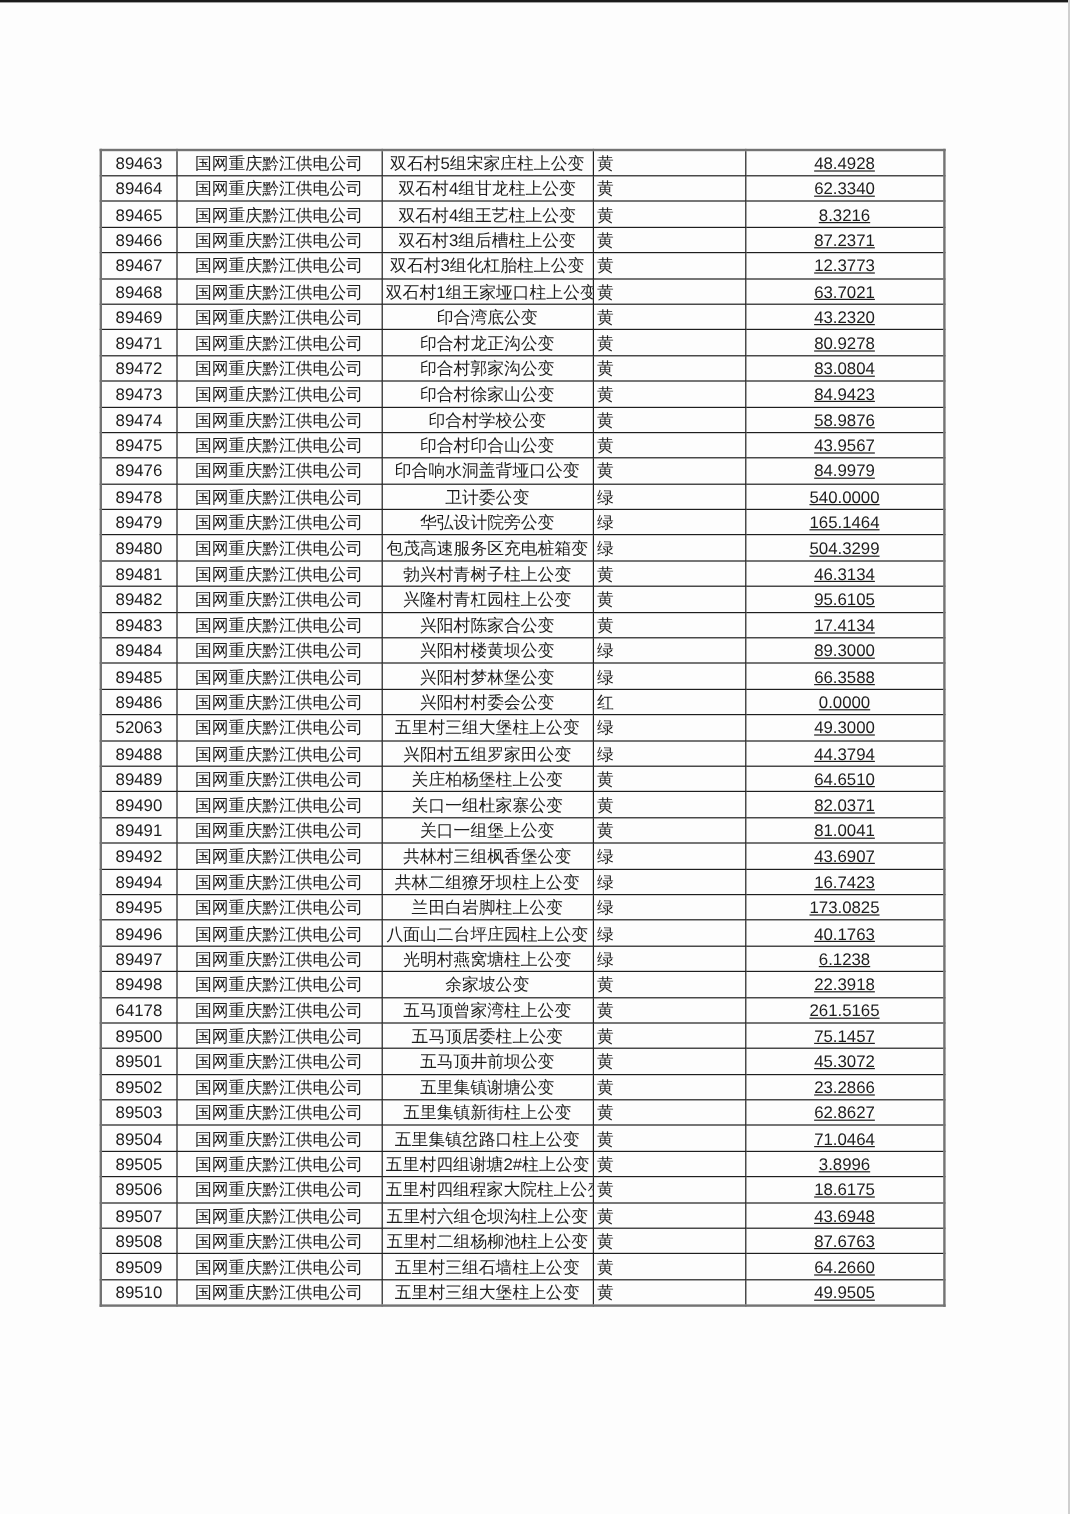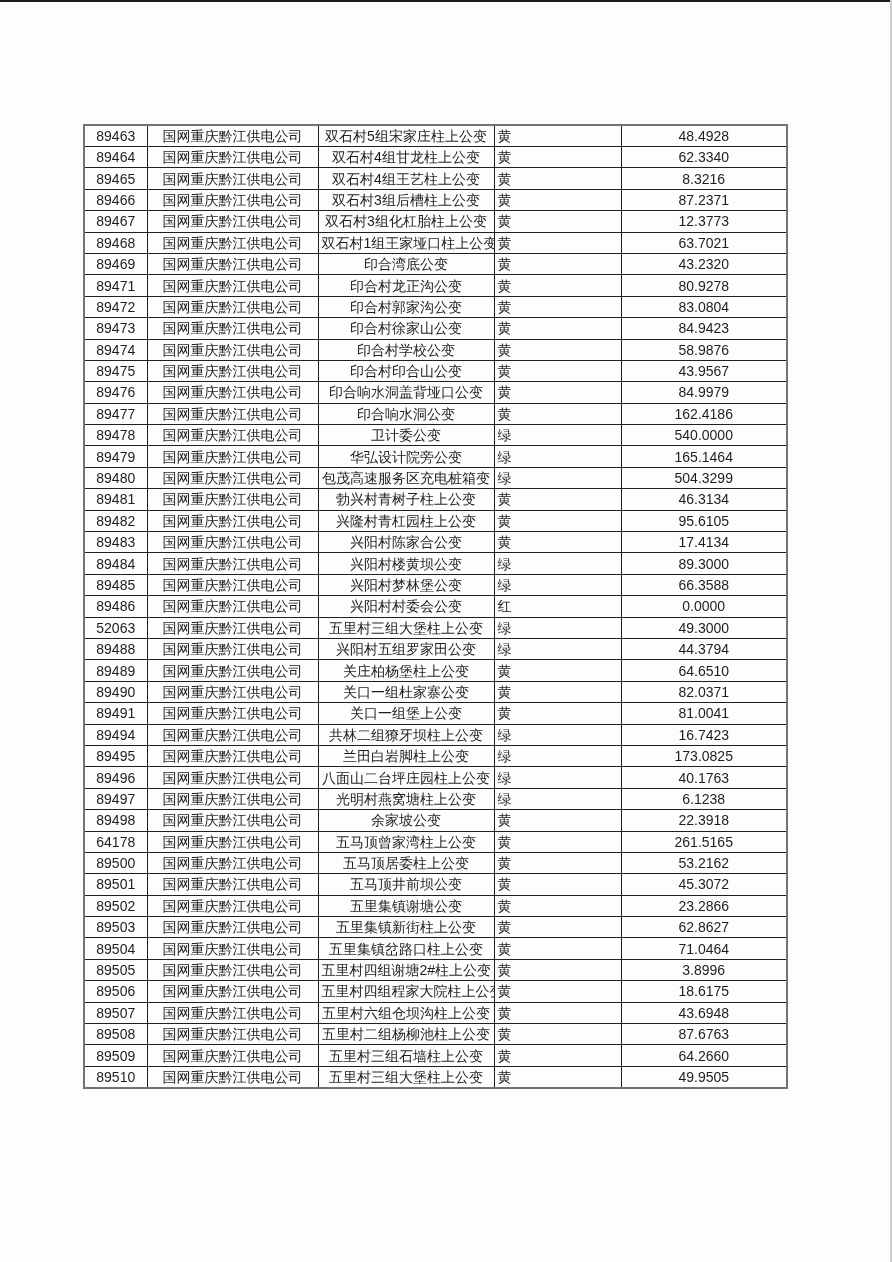--- a/index.html
+++ b/index.html
@@ -44,21 +44,21 @@
     color: #1d1d1d;
     white-space: nowrap;
     overflow: hidden;
     padding: 0 3px;
     vertical-align: middle;
   }
   td.col-id     { width: 63px;  text-align: center; padding: 0 1px; }
   td.col-company{ width: 171px; text-align: center; margin-top: 41px; }
   td.col-name   { width: 176px; text-align: center; }
   td.col-status { width: 127px; text-align: left; }
-  td.col-value  { width: 166px; text-align: center; }
+  td.col-value  { width: 166px; text-align: center; text-decoration: underline; }
 </style>
 </head>
 <body>
 
 <div class="top-rule"></div>
 <div class="right-edge"></div>
 
 <table class="sheet-table">
   <tbody>
   <tr>
@@ -159,27 +159,20 @@
   </tr>
 
   <tr>
     <td class="col-id">89476</td>
     <td class="col-company">国网重庆黔江供电公司</td>
     <td class="col-name">印合响水洞盖背垭口公变</td>
     <td class="col-status">黄</td>
     <td class="col-value">84.9979</td>
   </tr>
 
-  <tr>
-    <td class="col-id">89477</td>
-    <td class="col-company">国网重庆黔江供电公司</td>
-    <td class="col-name">印合响水洞公变</td>
-    <td class="col-status">黄</td>
-    <td class="col-value">162.4186</td>
-  </tr>
 
   <tr>
     <td class="col-id">89478</td>
     <td class="col-company">国网重庆黔江供电公司</td>
     <td class="col-name">卫计委公变</td>
     <td class="col-status">绿</td>
     <td class="col-value">540.0000</td>
   </tr>
 
   <tr>
@@ -279,20 +272,27 @@
   </tr>
 
   <tr>
     <td class="col-id">89491</td>
     <td class="col-company">国网重庆黔江供电公司</td>
     <td class="col-name">关口一组堡上公变</td>
     <td class="col-status">黄</td>
     <td class="col-value">81.0041</td>
   </tr>
 
+  <tr>
+    <td class="col-id">89492</td>
+    <td class="col-company">国网重庆黔江供电公司</td>
+    <td class="col-name">共林村三组枫香堡公变</td>
+    <td class="col-status">绿</td>
+    <td class="col-value">43.6907</td>
+  </tr>
 
 
   <tr>
     <td class="col-id">89494</td>
     <td class="col-company">国网重庆黔江供电公司</td>
     <td class="col-name">共林二组獠牙坝柱上公变</td>
     <td class="col-status">绿</td>
     <td class="col-value">16.7423</td>
   </tr>
 
@@ -334,21 +334,21 @@
     <td class="col-name">五马顶曾家湾柱上公变</td>
     <td class="col-status">黄</td>
     <td class="col-value">261.5165</td>
   </tr>
 
   <tr>
     <td class="col-id">89500</td>
     <td class="col-company">国网重庆黔江供电公司</td>
     <td class="col-name">五马顶居委柱上公变</td>
     <td class="col-status">黄</td>
-    <td class="col-value">53.2162</td>
+    <td class="col-value">75.1457</td>
   </tr>
 
   <tr>
     <td class="col-id">89501</td>
     <td class="col-company">国网重庆黔江供电公司</td>
     <td class="col-name">五马顶井前坝公变</td>
     <td class="col-status">黄</td>
     <td class="col-value">45.3072</td>
   </tr>
 

